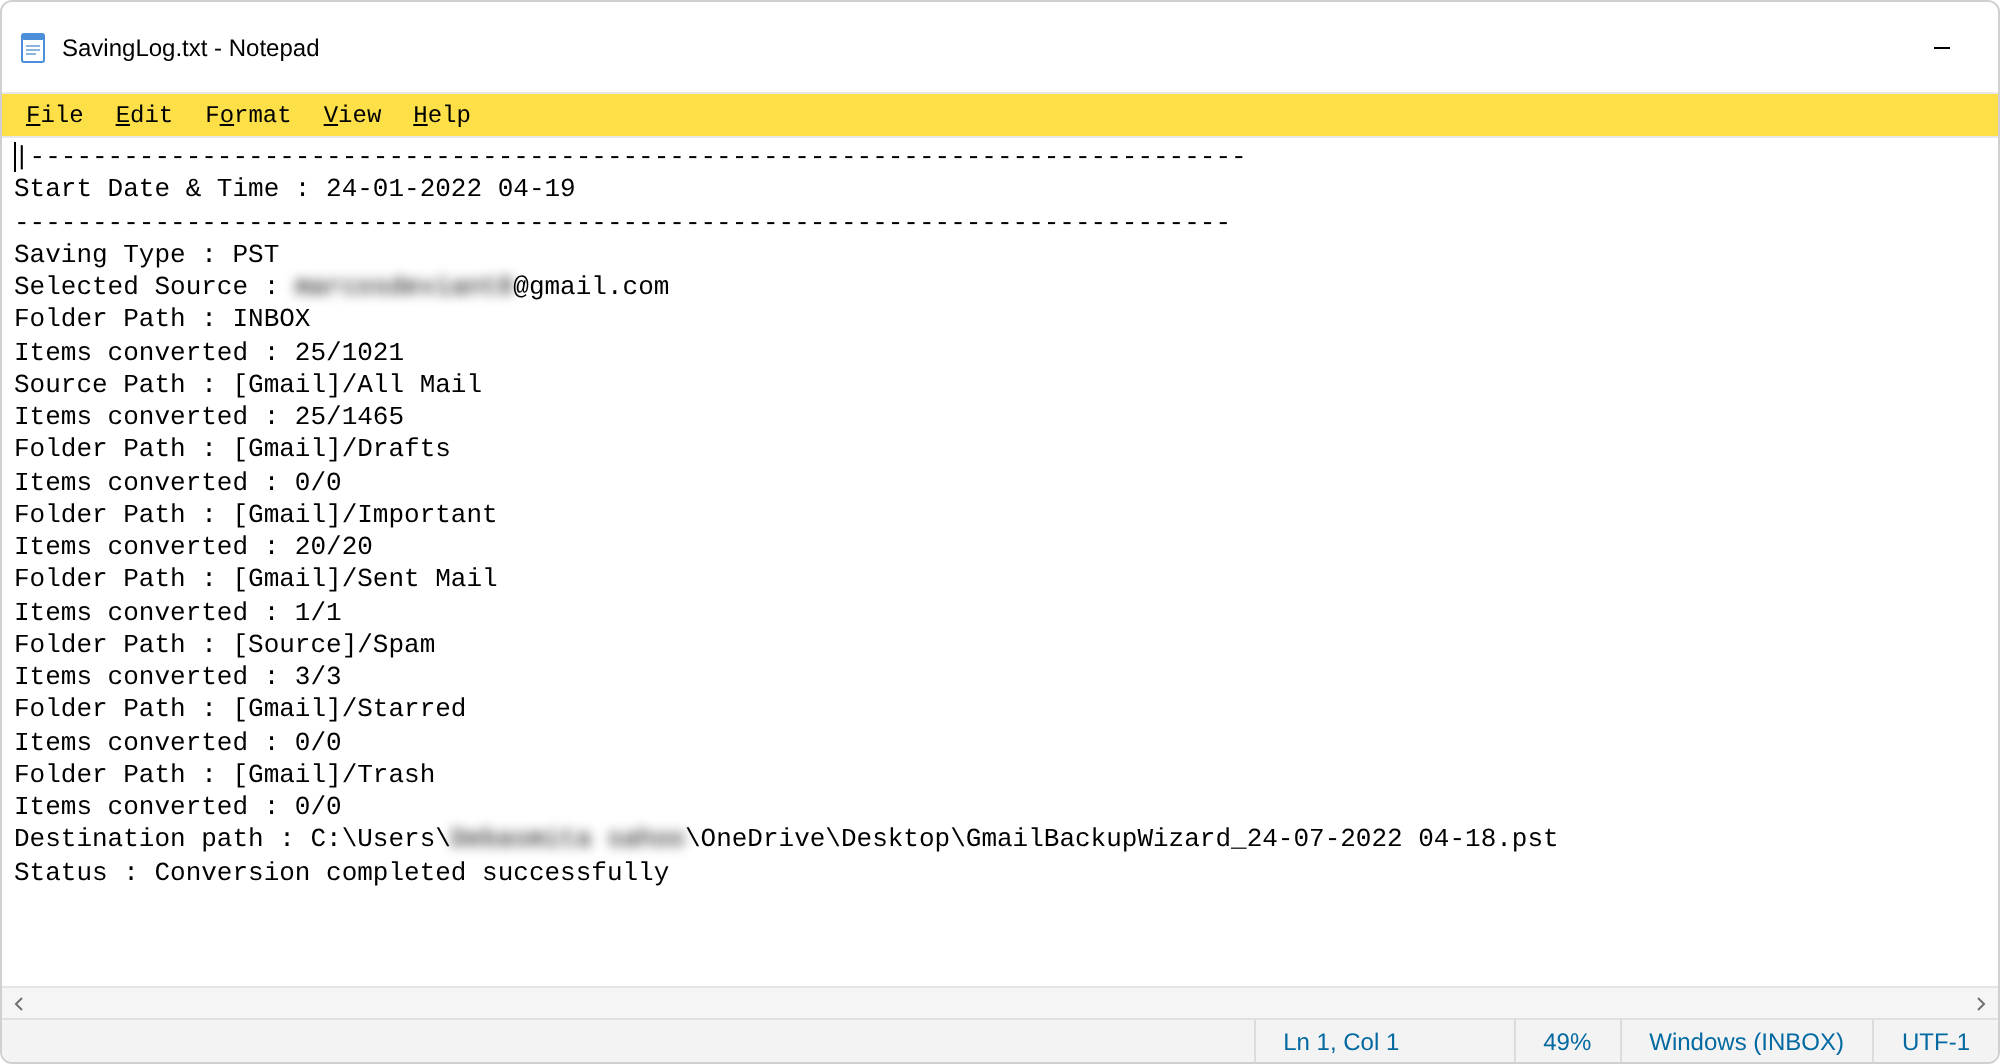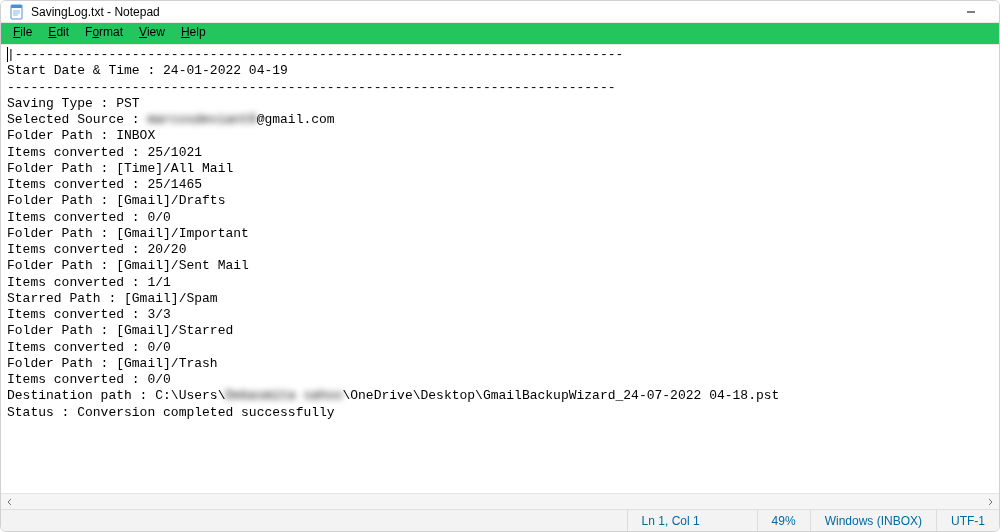--- a/index.html
+++ b/index.html
@@ -15,21 +15,21 @@
       height: 532px;
       overflow: hidden;
       display: flex;
       flex-direction: column;
       border: 1px solid #d0d0d0;
       border-radius: 6px;
     }
     .titlebar {
       display: flex;
       align-items: center;
-      height: 22px;
+      height: 46px;
       padding: 0 8px;
       background: #ffffff;
       border-bottom: 1px solid #e8e8e8;
     }
     .titlebar-icon {
       width: 16px;
       height: 16px;
       margin-right: 6px;
       display: inline-flex;
       align-items: center;
@@ -49,24 +49,25 @@
       height: 28px;
       display: flex;
       align-items: center;
       justify-content: center;
       color: #333;
       font-size: 12px;
     }
     .menubar {
       display: flex;
       height: 22px;
-      align-items: flex-start;
+      align-items: center;
       padding: 0 4px;
-      background: #22c55e;
+      background: #fde047;
       border-bottom: 1px solid #e8e8e8;
+      font-family: Liberation Mono, monospace;
     }
     .menu-item {
       padding: 2px 8px;
       font-size: 12px;
       color: #000;
       cursor: default;
     }
     .menu-item .accel {
       text-decoration: underline;
     }
@@ -168,29 +169,29 @@
   <div class="menu-item"><span class="accel">H</span>elp</div>
 </div>
 
 <div class="content"><span class="cursor-bar"></span><span>|------------------------------------------------------------------------------</span>
 <span>Start Date &amp; Time : 24-01-2022 04-19</span>
 <span>------------------------------------------------------------------------------</span>
 <span>Saving Type : PST</span>
 <span>Selected Source : </span><span class="blurred">marcosdeviant8</span><span>@gmail.com</span>
 <span>Folder Path : INBOX</span>
 <span>Items converted : 25/1021</span>
-<span>Folder Path : [Time]/All Mail</span>
+<span>Source Path : [Gmail]/All Mail</span>
 <span>Items converted : 25/1465</span>
 <span>Folder Path : [Gmail]/Drafts</span>
 <span>Items converted : 0/0</span>
 <span>Folder Path : [Gmail]/Important</span>
 <span>Items converted : 20/20</span>
 <span>Folder Path : [Gmail]/Sent Mail</span>
 <span>Items converted : 1/1</span>
-<span>Starred Path : [Gmail]/Spam</span>
+<span>Folder Path : [Source]/Spam</span>
 <span>Items converted : 3/3</span>
 <span>Folder Path : [Gmail]/Starred</span>
 <span>Items converted : 0/0</span>
 <span>Folder Path : [Gmail]/Trash</span>
 <span>Items converted : 0/0</span>
 <span>Destination path : C:\Users\</span><span class="blurred">Debasmita sahoo</span><span>\OneDrive\Desktop\GmailBackupWizard_24-07-2022 04-18.pst</span>
 <span>Status : Conversion completed successfully</span>
 </div>
 
 <div class="scrollbar-h">

